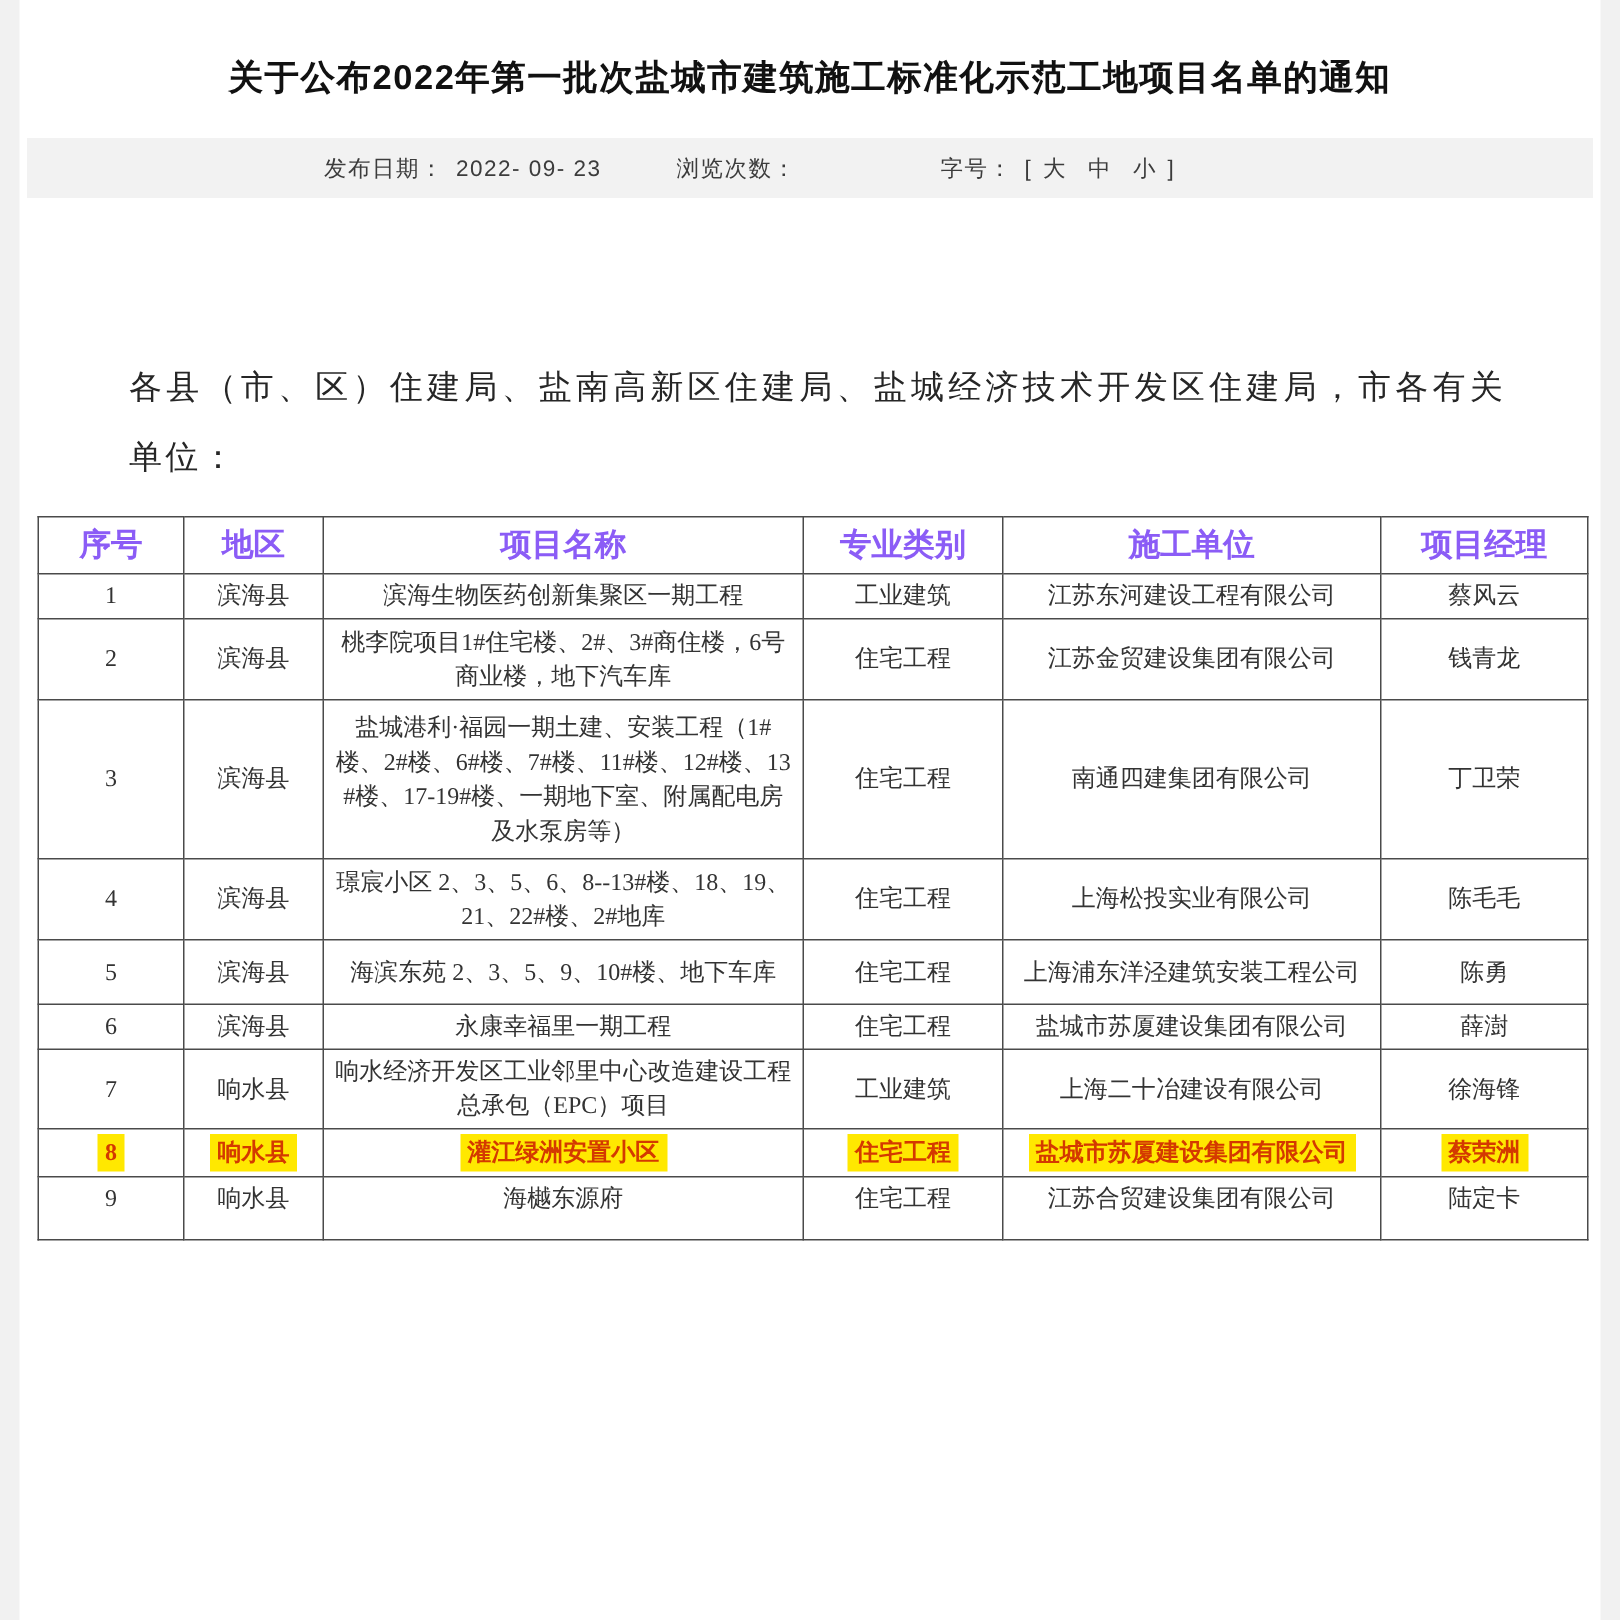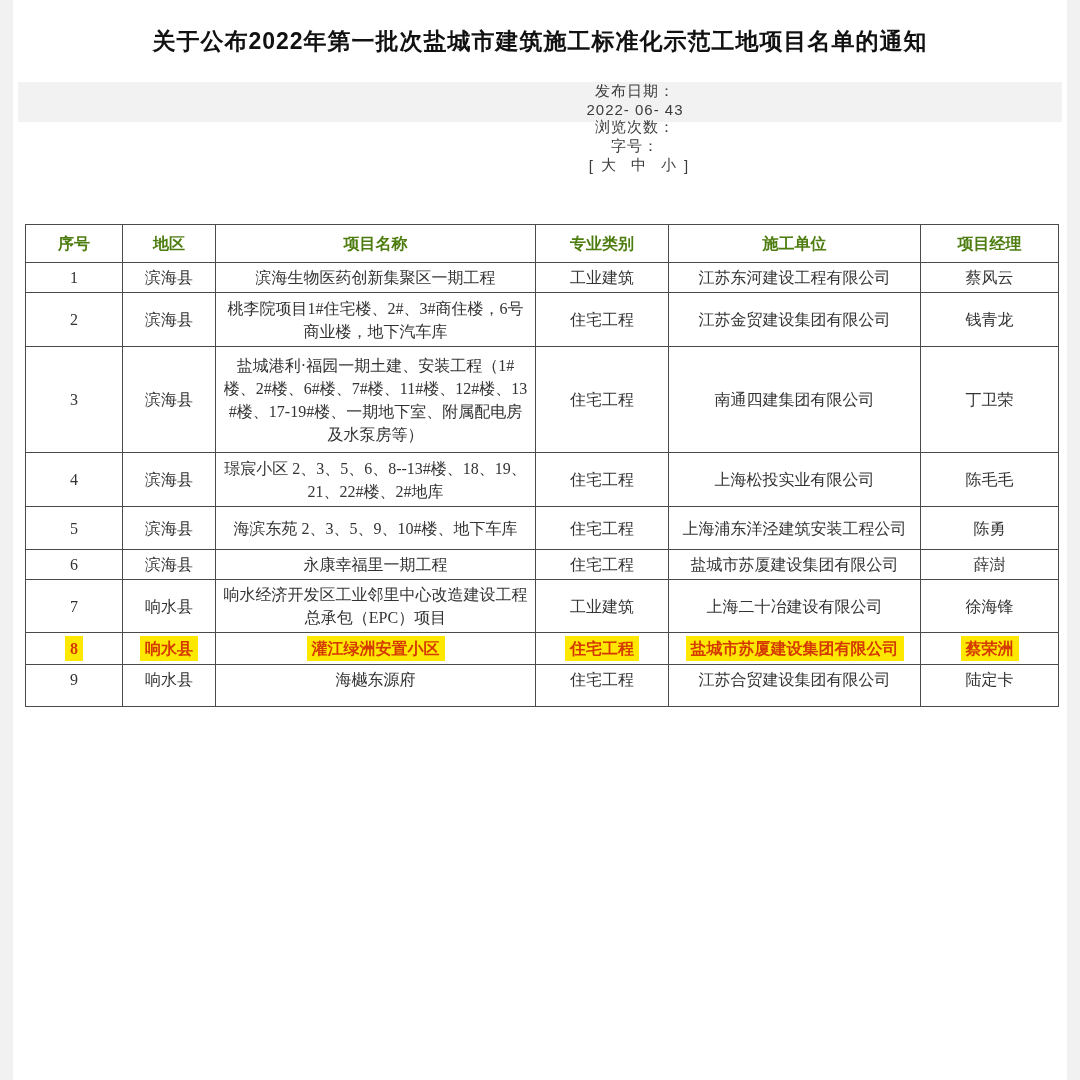--- a/index.html
+++ b/index.html
@@ -13,42 +13,41 @@
     margin: 0 auto;
     background: #ffffff;
     overflow: hidden;
   }
   
   .edge-strip { position: absolute; top: 0; bottom: 0; width: 13px; background: #f1f1f1; }
   .edge-strip.left { left: 0; }
   .edge-strip.right { right: 0; }
 
   .doc-title {
-    margin: 26px 60px 0 60px;
+    margin: 36px 60px 0 60px;
     text-align: center;
     font-family: "Liberation Sans", sans-serif;
     font-weight: bold;
     font-size: 23px;
     letter-spacing: 1px;
     color: #111111;
   }
 
   .meta-bar {
     position: relative;
     margin: 25px 18px 0 18px;
     height: 40px;
     background: #f2f2f2;
     display: flex;
     align-items: center;
     padding-left: 198px;
     font-family: "Liberation Sans", sans-serif;
     font-size: 15px;
     color: #3c3c3c;
     letter-spacing: 1px;
-    flex-direction: column;
   }
   .meta-item { margin-right: 8px; white-space: pre; }
   .meta-gap-sm { width: 42px; }
   .meta-gap-lg { width: 88px; }
   .size-switch { display: inline-flex; align-items: center; }
   .size-btn { cursor: pointer; padding: 0 7px; color: #3c3c3c; }
 
   .body-text {
     margin: 102px 76px 0 86px;
     font-size: 22px;
@@ -89,22 +88,22 @@
     vertical-align: middle;
     padding: 3px 6px;
     font-size: 16px;
     line-height: 23px;
     color: #333333;
     word-break: break-all;
   }
   table.projects th {
     font-family: "Liberation Sans", sans-serif;
     font-weight: bold;
-    font-size: 16px;
-    color: #4d7c0f;
+    font-size: 21px;
+    color: #8b5cf6;
     height: 38px;
     background: #ffffff;
   }
   tbody tr:nth-child(1) td { height: 28px; }
   tbody tr:nth-child(2) td { height: 54px; }
   tbody tr:nth-child(3) td { height: 106px; font-family: Liberation Serif, serif; }
   tbody tr:nth-child(4) td { height: 54px; }
   tbody tr:nth-child(5) td { height: 43px; }
   tbody tr:nth-child(6) td { height: 30px; }
   tbody tr:nth-child(7) td { height: 47px; }
@@ -123,33 +122,34 @@
 <body>
 
 <div class="page">
   <div class="edge-strip left"></div>
   <div class="edge-strip right"></div>
 
   <h1 class="doc-title">关于公布2022年第一批次盐城市建筑施工标准化示范工地项目名单的通知</h1>
 
   <div class="meta-bar">
     <span class="meta-item">发布日期：</span>
-    <span class="meta-item">2022- 06- 43</span>
+    <span class="meta-item">2022- 09- 23</span>
     <span class="meta-gap-sm"></span>
     <span class="meta-item">浏览次数：</span>
     <span class="meta-gap-lg"></span>
     <span class="meta-item">字号：</span>
     <span class="size-switch">
       <span>[</span>
       <span id="size-options"><span class="size-btn">大</span><span class="size-btn">中</span><span class="size-btn">小</span></span>
       <span>]</span>
     </span>
   </div>
 
   <div class="body-text">
+    <p>各县（市、区）住建局、盐南高新区住建局、盐城经济技术开发区住建局，市各有关单位：</p>
   </div>
 
 
   <table class="projects">
     <colgroup>
       <col class="c-no">
         <col class="c-region">
         <col class="c-project">
       <col class="c-cat">
         <col class="c-builder">

